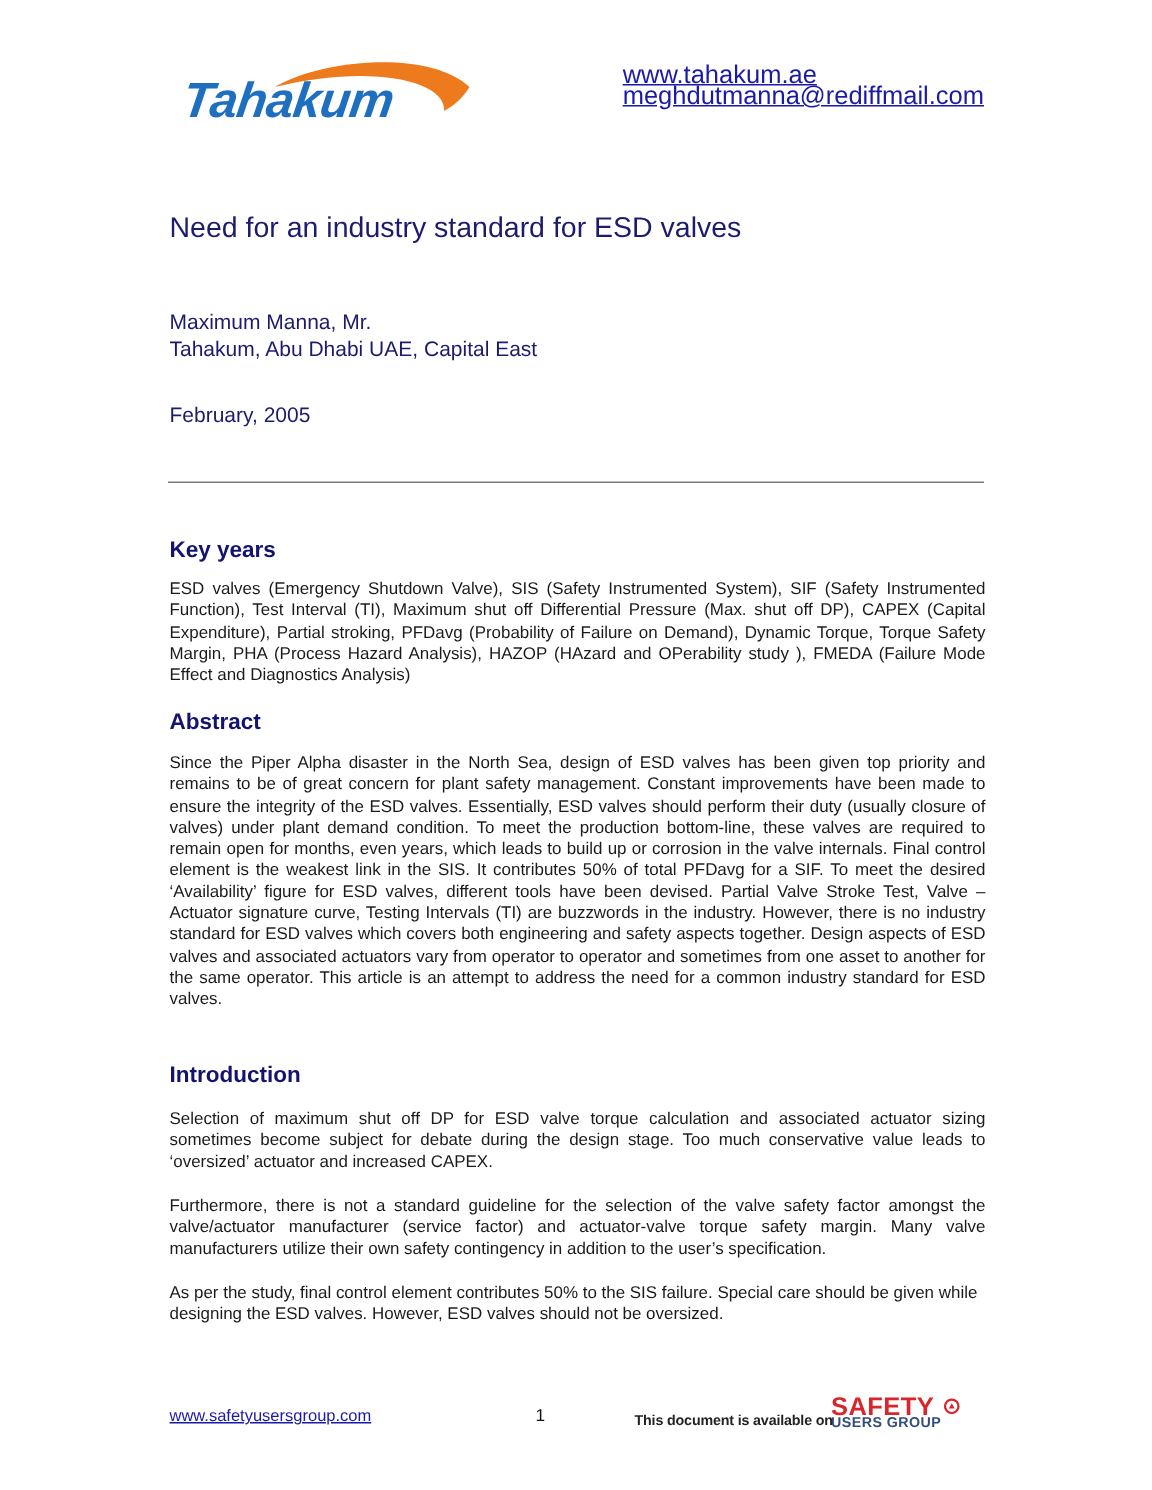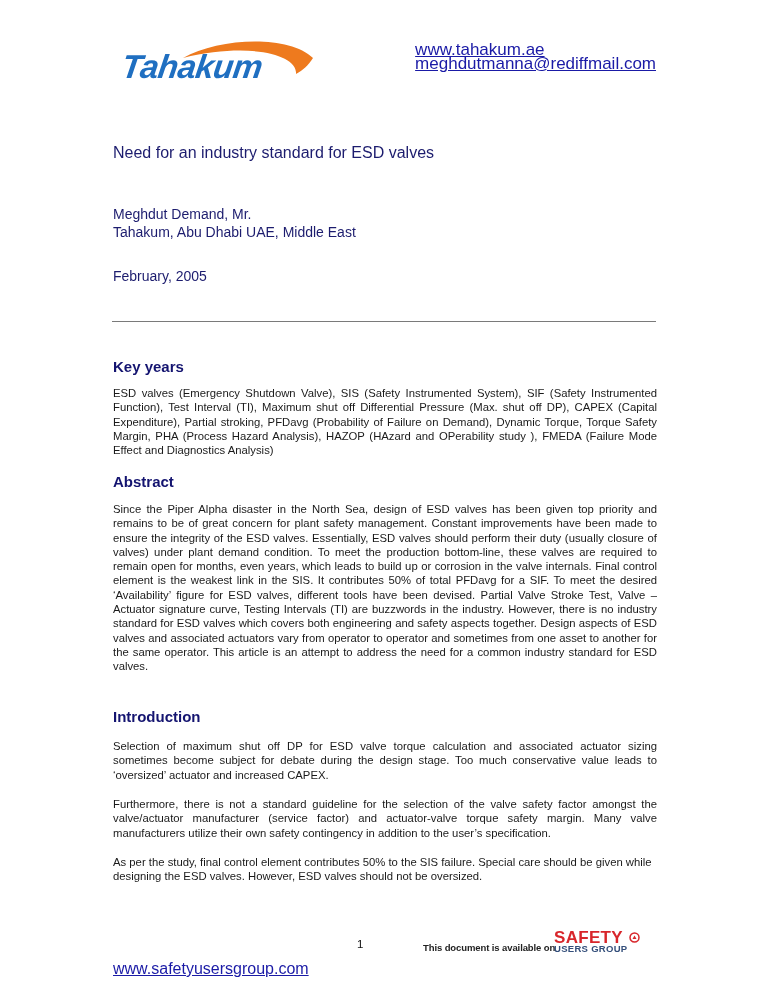--- a/index.html
+++ b/index.html
@@ -6,28 +6,28 @@
   body { width: 768px; height: 993px; position: relative; overflow: hidden;
          font-family: "Liberation Sans", sans-serif; color: #111; }
   .abs { position: absolute; }
   .logo { left: 118px; top: 36px; width: 200px; height: 48px; }
   .logo-text { position: absolute; left: 4px; top: 12px; font-size: 33px; font-weight: bold;
                font-style: italic; color: #1f6fc1; letter-spacing: -0.5px;
                font-family: "Liberation Sans", sans-serif; transform: skewX(-8deg); }
   .logo-swoosh { position: absolute; left: 60px; top: 0; }
   .header-links { right: 112px; top: 43px; text-align: left; font-size: 17px; line-height: 14px; }
   .header-links a { color: #1a1aa6; text-decoration: underline; display: block; }
-  .title { left: 113px; top: 140px; width: 520px; font-size: 16px; line-height: 25px; color: #1c1c6e; }
+  .title { left: 113px; top: 140px; width: 520px; font-size: 19px; line-height: 25px; color: #1c1c6e; }
   .author { left: 113px; top: 206px; font-size: 14px; line-height: 17.5px; color: #1c1c6e; }
   .date { left: 113px; top: 268px; font-size: 14px; color: #1c1c6e; }
   .rule { left: 112px; top: 321px; width: 544px; height: 0; border-top: 1px solid #7a7a7a; }
   .h { left: 113px; font-size: 15px; font-weight: bold; color: #141470; }
   .p { left: 113px; width: 544px; font-size: 11.3px; line-height: 14.3px; text-align: justify; color: #1a1a1a; }
   .p.left { text-align: left; }
-  .footer-link { left: 113px; top: 960px; font-size: 16px; color: #1a1aa6; text-decoration: underline; }
+  .footer-link { left: 113px; top: 938px; font-size: 11px; color: #1a1aa6; text-decoration: underline; }
   .page-num { left: 357px; top: 938px; font-size: 11.5px; }
   .avail { left: 423px; top: 942px; font-size: 9.5px; font-weight: bold; color: #222;
            font-family: "Liberation Sans", sans-serif; letter-spacing: -0.1px; }
   .sug-logo { left: 554px; top: 932px; line-height: 11px; font-weight: bold; font-family: "Liberation Sans", sans-serif; }
   .sug-top { color: #d8262b; font-size: 17px; letter-spacing: 0.3px; display: flex; align-items: center; gap: 6px; }
   .sug-bottom { color: #334e7a; font-size: 9.5px; letter-spacing: 0.3px; }
 </style>
 </head>
 <body>
 
@@ -41,22 +41,22 @@
 <div class="abs header-links">
   <a>www.tahakum.ae</a>
   <a>meghdutmanna@rediffmail.com</a>
 </div>
 
 <div class="abs title">
   <div>Need for an industry standard for ESD valves</div>
 </div>
 
 <div class="abs author">
-  <div>Meghdut Demand, Mr.</div>
-  <div>Tahakum, Abu Dhabi UAE, Middle East</div>
+  <div>Maximum Manna, Mr.</div>
+  <div>Tahakum, Abu Dhabi UAE, Capital East</div>
 </div>
 
 <div class="abs date">February, 2005</div>
 
 <div class="abs rule"></div>
 
 <div class="abs h" style="top:358px;">Key years</div>
 <div class="abs p" style="top:386px;">ESD valves (Emergency Shutdown Valve), SIS (Safety Instrumented System), SIF (Safety Instrumented Function), Test Interval (TI), Maximum shut off Differential Pressure (Max. shut off DP), CAPEX (Capital Expenditure), Partial stroking, PFDavg (Probability of Failure on Demand), Dynamic Torque, Torque Safety Margin, PHA (Process Hazard Analysis), HAZOP (HAzard and OPerability study ), FMEDA (Failure Mode Effect and Diagnostics Analysis)</div>
 
 <div class="abs h" style="top:473px;">Abstract</div>

